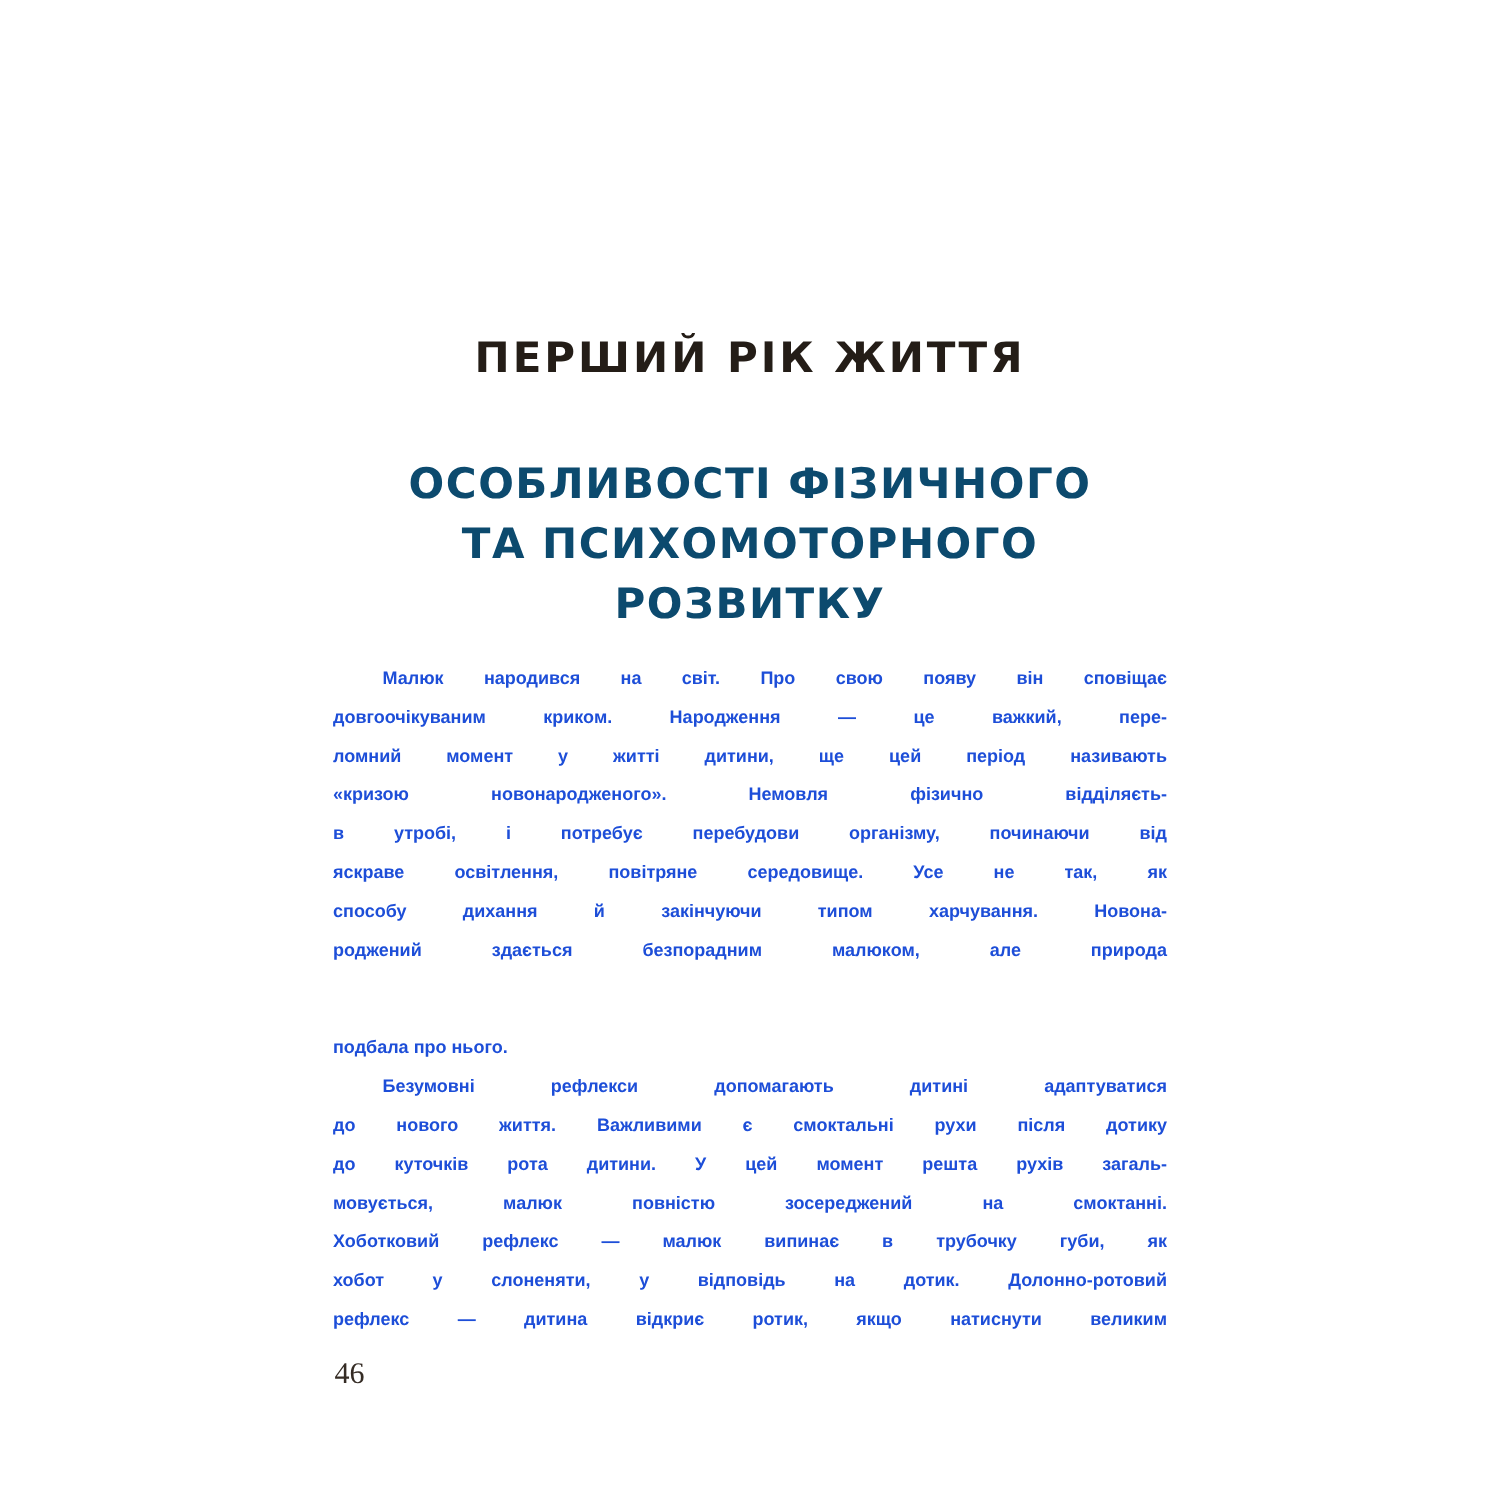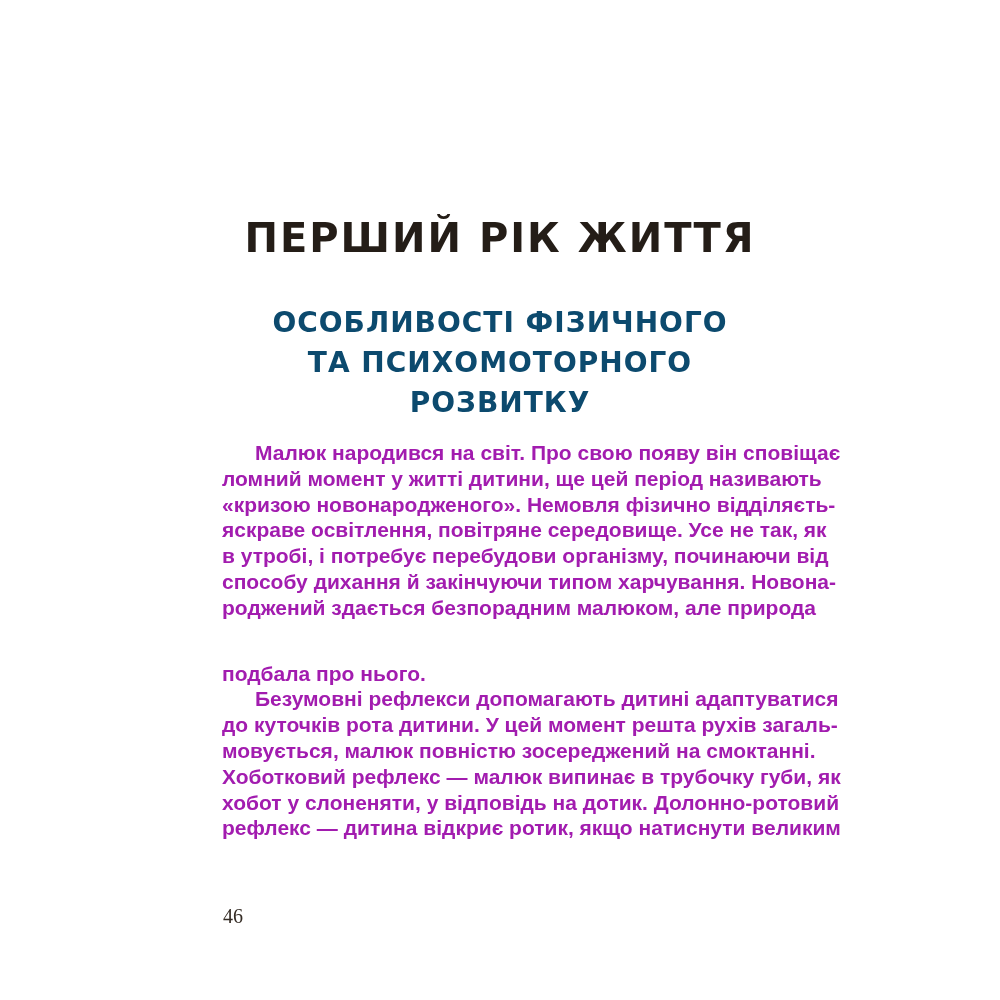--- a/index.html
+++ b/index.html
@@ -19,41 +19,41 @@
     position: absolute;
     left: 222px;
     top: 212px;
     width: 556px;
   }
   .chapter-title {
     text-align: center;
     color: #241d17;
     font-family: "DejaVu Sans", sans-serif;
     font-weight: bold;
-    font-size: 40px;
+    font-size: 28px;
     line-height: 53px;
     letter-spacing: 2px;
     margin: 0 0 38px 0;
   }
   .section-title {
     text-align: center;
     color: #0c4a6e;
     font-family: "DejaVu Sans", sans-serif;
     font-weight: bold;
     font-size: 28px;
     line-height: 40px;
     letter-spacing: 1px;
     margin: 0 0 17px 0;
   }
   .title-line { display: block; }
   .body-text {
-    color: #a21caf;
+    color: #1d4ed8;
     font-family: "Liberation Sans", sans-serif;
     font-weight: bold;
-    font-size: 21px;
+    font-size: 12px;
     line-height: 25.8px;
   }
   .paragraph { margin: 0; }
   .line {
     text-align: justify;
     text-align-last: justify;
     white-space: nowrap;
   }
   .line.last {
     text-align-last: left;
@@ -84,30 +84,32 @@
     </h1>
 
     <h2 class="section-title">
       <span class="title-line">ОСОБЛИВОСТІ ФІЗИЧНОГО</span>
       <span class="title-line">ТА ПСИХОМОТОРНОГО РОЗВИТКУ</span>
     </h2>
 
     <div class="body-text">
         <div class="paragraph">
           <div class="line first">Малюк народився на світ. Про свою появу він сповіщає</div>
+          <div class="line">довгоочікуваним криком. Народження — це важкий, пере-</div>
           <div class="line">ломний момент у житті дитини, ще цей період називають</div>
           <div class="line">«кризою новонародженого». Немовля фізично відділяєть-</div>
+          <div class="line">в утробі, і потребує перебудови організму, починаючи від</div>
           <div class="line">яскраве освітлення, повітряне середовище. Усе не так, як</div>
-          <div class="line">в утробі, і потребує перебудови організму, починаючи від</div>
           <div class="line">способу дихання й закінчуючи типом харчування. Новона-</div>
           <div class="line">роджений здається безпорадним малюком, але природа</div>
           <div class="line last">подбала про нього.</div>
         </div>
         <div class="paragraph">
           <div class="line first">Безумовні рефлекси допомагають дитині адаптуватися</div>
+          <div class="line">до нового життя. Важливими є смоктальні рухи після дотику</div>
           <div class="line">до куточків рота дитини. У цей момент решта рухів загаль-</div>
           <div class="line">мовується, малюк повністю зосереджений на смоктанні.</div>
           <div class="line">Хоботковий рефлекс — малюк випинає в трубочку губи, як</div>
           <div class="line">хобот у слоненяти, у відповідь на дотик. Долонно-ротовий</div>
           <div class="line">рефлекс — дитина відкриє ротик, якщо натиснути великим</div>
         </div>
       </div>
 
   </div>
 

